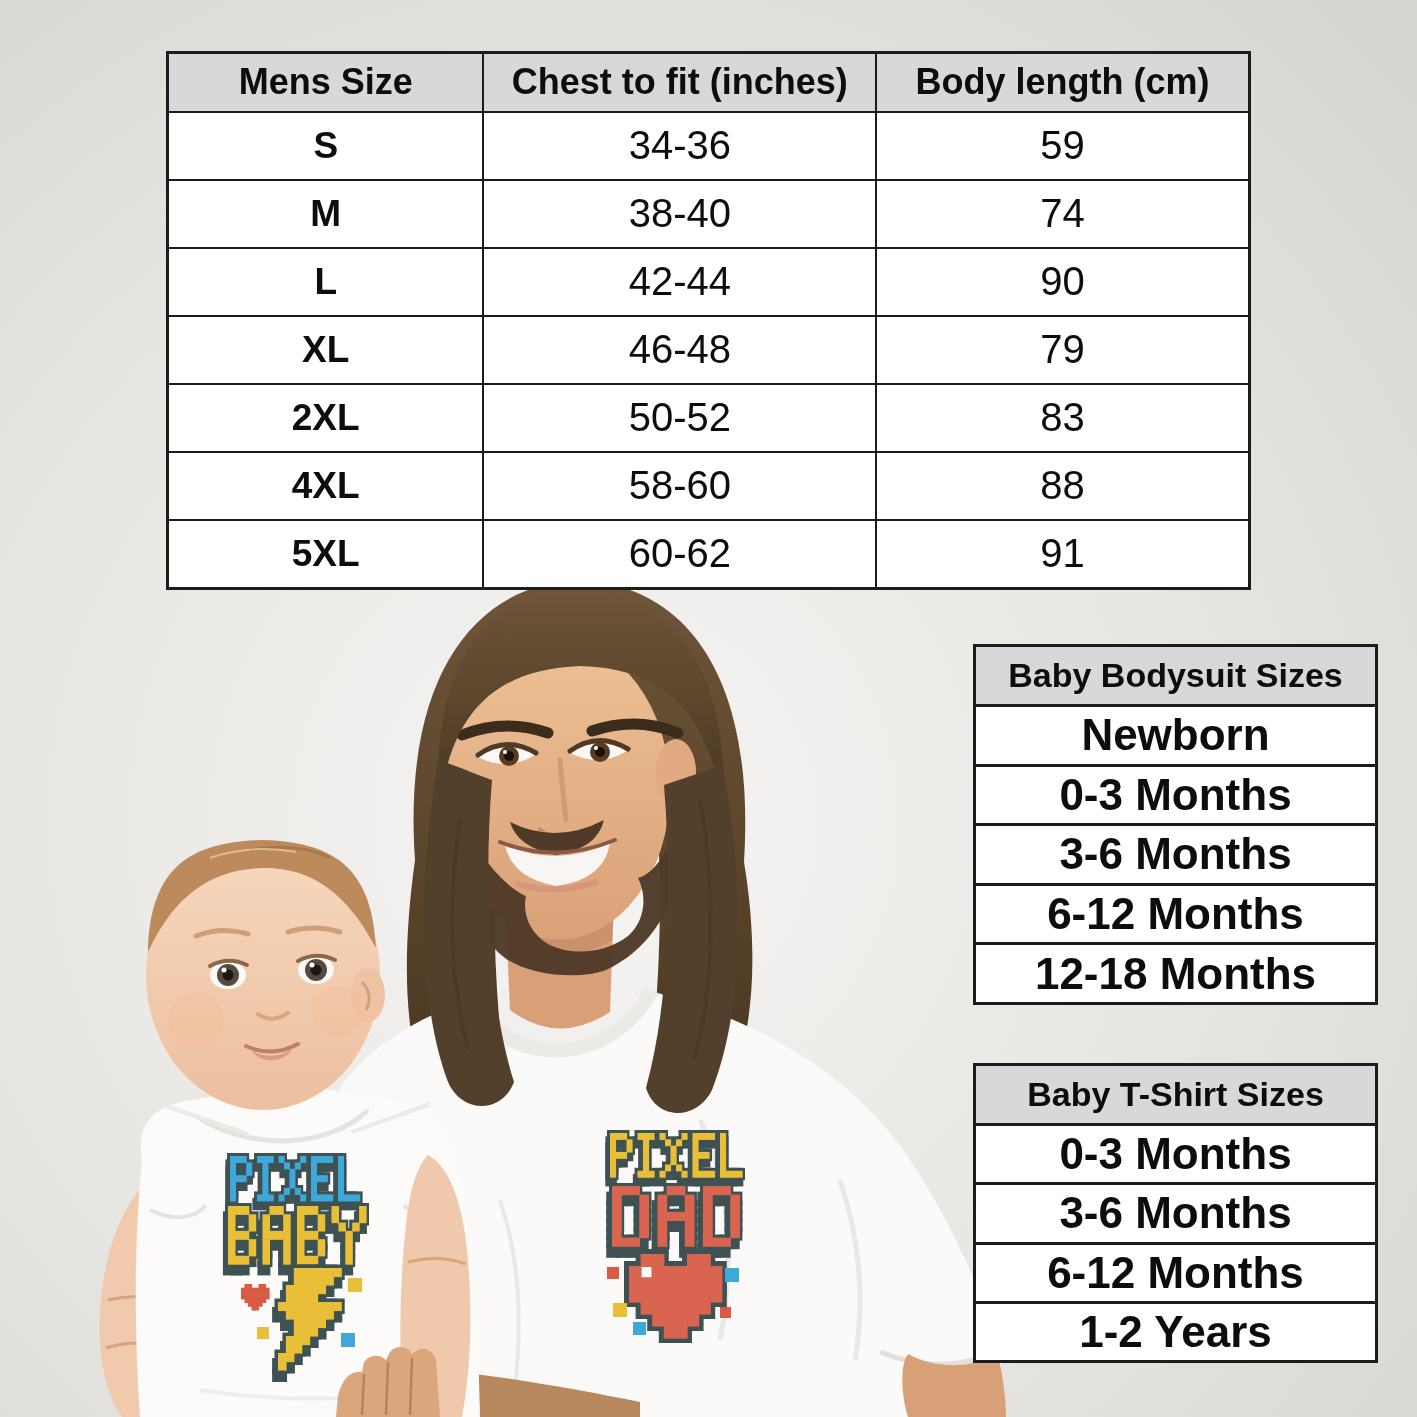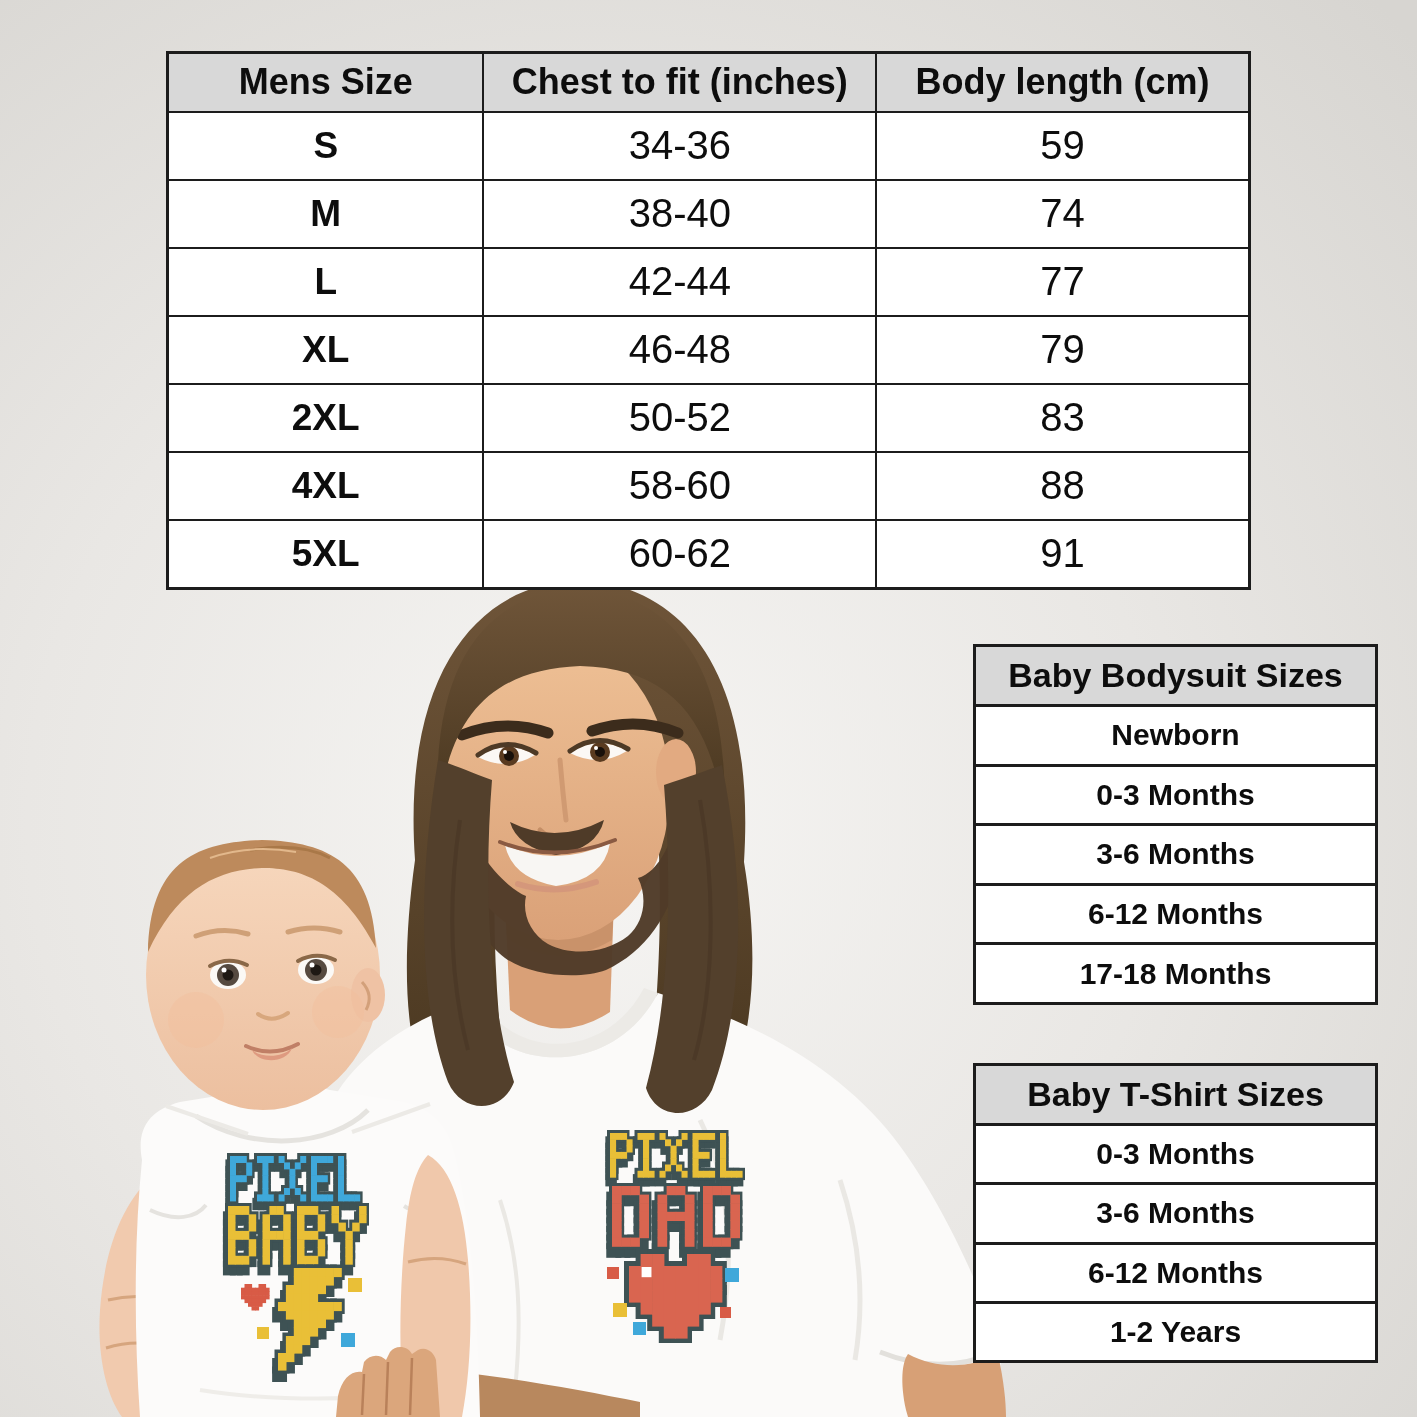--- a/index.html
+++ b/index.html
@@ -33,21 +33,21 @@
   table.mens th { font-size:36px; }
   table.mens td { font-size:40px; font-weight:400; }
   table.mens td.size { font-weight:700; font-size:37px; }
 
   table.baby-table { left:973px; width:405px; }
   table.bodysuit { top:644px; height:361px; }
   table.tshirt  { top:1063px; height:300px; }
   table.baby-table th, table.baby-table td { border-width:3px; }
   table.baby-table thead tr { height:60px; }
   table.baby-table th { font-size:34px;margin-left:8px; }
-  table.baby-table td { font-size:30px; font-weight:700; }
+  table.baby-table td { font-size:44px; font-weight:700; }
 </style>
 </head>
 <body>
 
 <div class="canvas" style="--bg: #dedcd9; --headerbg: #d8d8d8; --rowbg: #ffffff; --border: #1c1c1c; --txt: #0d0d0d;">
 
   <svg class="photo-svg" viewBox="0 0 1417 1417" aria-hidden="true">
     <defs>
       <radialGradient id="wallGrad" cx="0.42" cy="0.58" r="0.8">
         <stop offset="0" stop-color="#f6f5f3"></stop>
@@ -1179,21 +1179,21 @@
           <td>59</td>
         </tr>
         <tr>
           <td class="size">M</td>
           <td>38-40</td>
           <td>74</td>
         </tr>
         <tr>
           <td class="size">L</td>
           <td>42-44</td>
-          <td>77</td>
+          <td>90</td>
         </tr>
         <tr>
           <td class="size">XL</td>
           <td>46-48</td>
           <td>79</td>
         </tr>
         <tr>
           <td class="size">2XL</td>
           <td>50-52</td>
           <td>83</td>
@@ -1224,21 +1224,21 @@
         <tr>
           <td>0-3 Months</td>
         </tr>
         <tr>
           <td>3-6 Months</td>
         </tr>
         <tr>
           <td>6-12 Months</td>
         </tr>
         <tr>
-          <td>17-18 Months</td>
+          <td>12-18 Months</td>
         </tr>
       </tbody>
   </table>
 
   <table class="size-table baby-table tshirt">
     <thead>
       <tr>
         <th>Baby T-Shirt Sizes</th>
       </tr>
     </thead>

